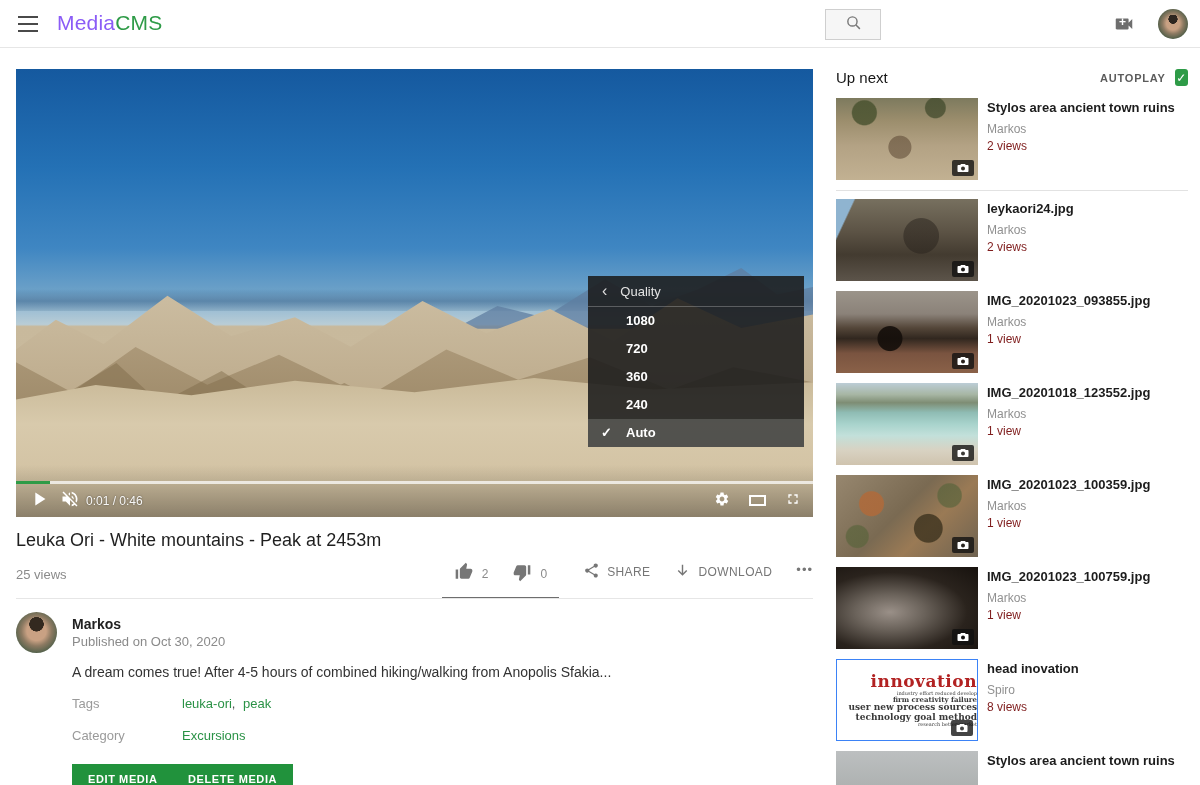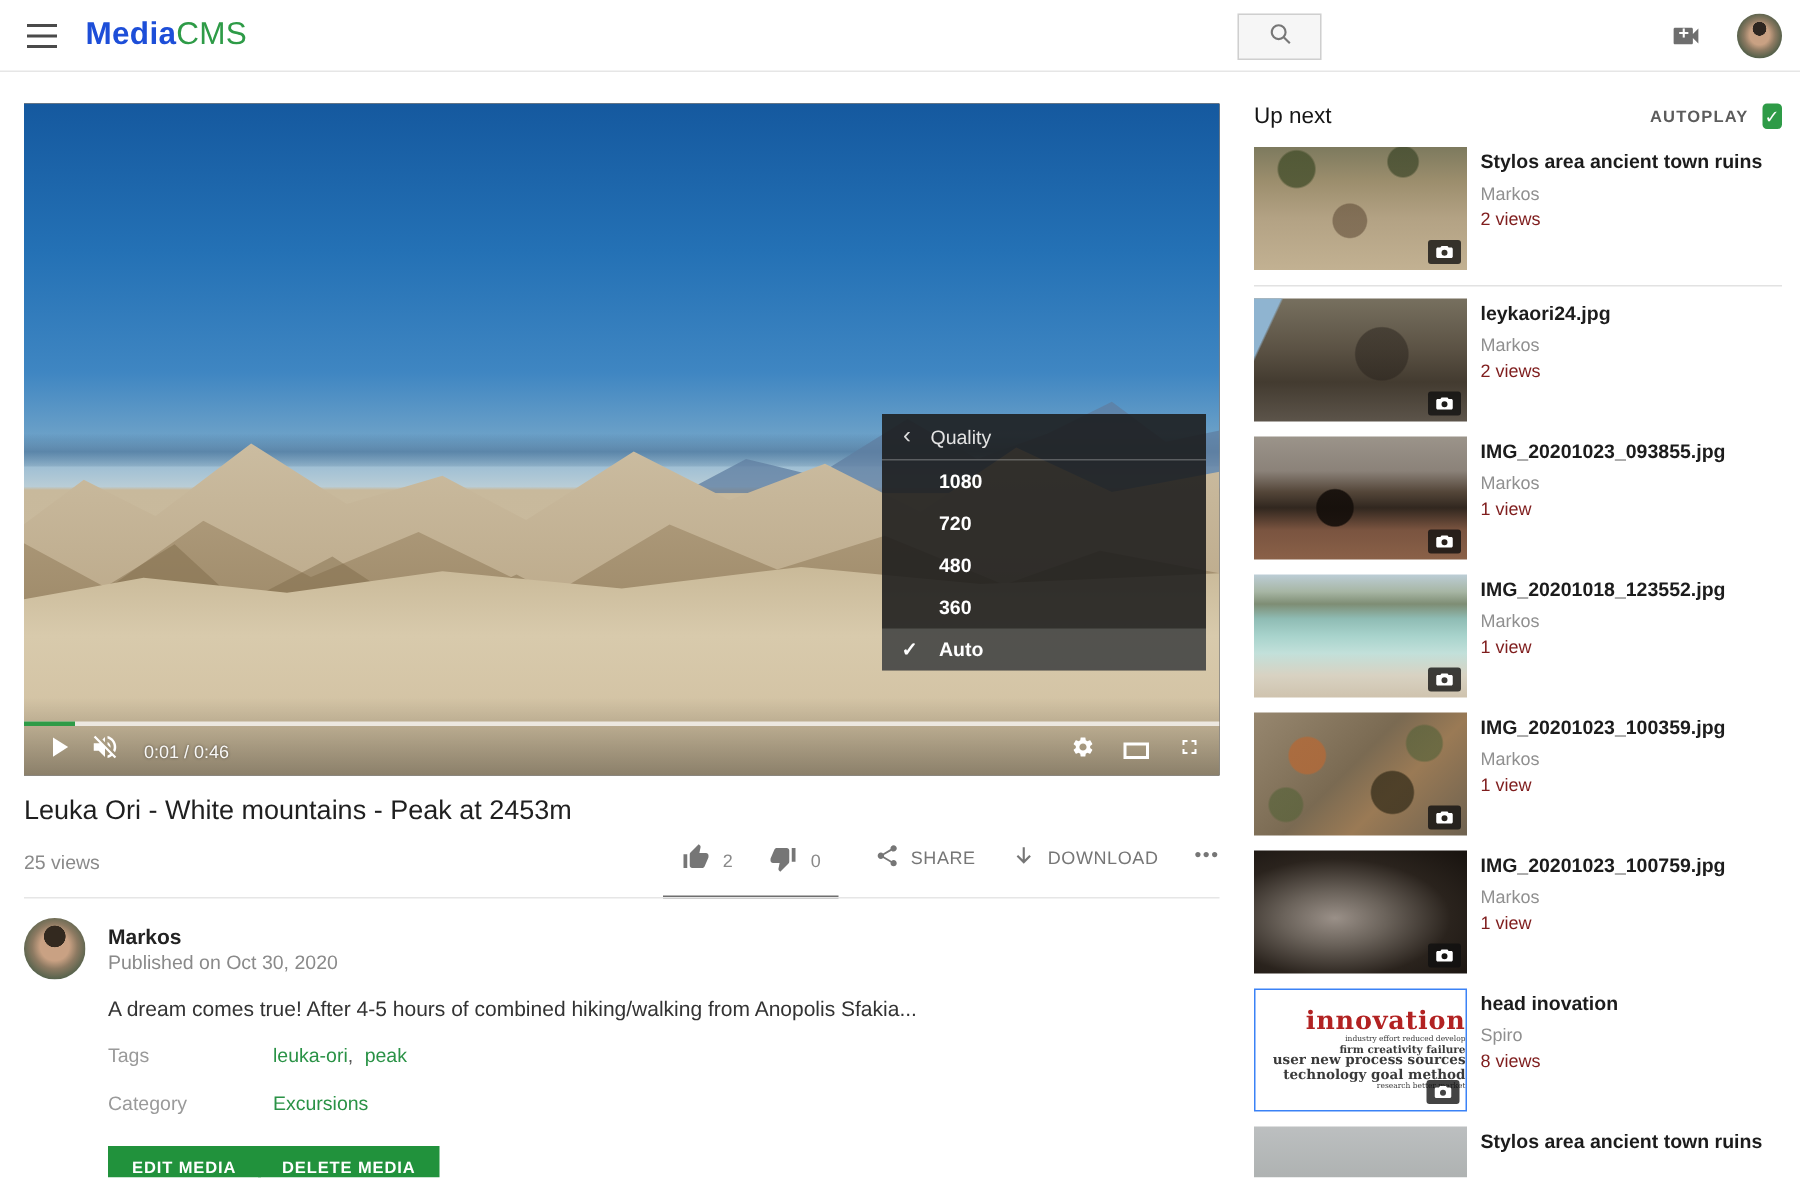--- a/index.html
+++ b/index.html
@@ -6,21 +6,21 @@
   html,body { width:1200px; height:785px; overflow:hidden; background:#fff;
               font-family:"Liberation Sans", sans-serif; }
   .page { position:relative; width:1200px; height:785px; background:#fff; overflow:hidden; }
 
   
   .header { position:absolute; left:0; top:0; width:1200px; height:48px; background:#fff;
             border-bottom:1px solid #e6e6e6; z-index:30; }
   .hamburger { position:absolute; left:18px; top:16px; width:20px; height:16px; cursor:pointer; }
   .hamburger span { display:block; height:2px; background:#4a4a4a; margin-bottom:5px; }
   .logo { position:absolute; left:57px; top:11px; font-size:21px; letter-spacing:0.2px; }
-  .logo .media { color:#1d4ed8;font-weight:bold; }
+  .logo .media { color:#8b5cf6; }
   .logo .cms { color:#2e9b47; }
   .search-box { position:absolute; left:330px; top:9px; width:496px; height:31px;
                 border:1px solid #cfcfcf; background:#fff; padding:0 10px; font-size:15px; color:#333; outline:none; }
   .search-box::placeholder { color:#9a9a9a; }
   .search-btn { position:absolute; left:825px; top:9px; width:56px; height:31px; background:#f6f6f6;
                 border:1px solid #cfcfcf; display:flex; align-items:center; justify-content:center; cursor:pointer; }
   .upload-ic { position:absolute; left:1112px; top:13px; width:24px; height:22px; cursor:pointer; }
   .avatar-sm { position:absolute; left:1158px; top:9px; width:30px; height:30px; border-radius:50%;
                background: radial-gradient(circle at 50% 34%, #2e2620 0 18%, transparent 19%),
                            radial-gradient(circle at 50% 48%, #c9a183 0 30%, #8d7a62 48%, #55604a 70%, #3c4a38 100%);
@@ -43,21 +43,21 @@
   .foreground { position:absolute; left:0; bottom:0; width:100%; height:32%;
                 background:linear-gradient(180deg,#c8b897 0%,#d8caac 35%,#d3c3a4 70%,#cdbc9c 100%);
                 clip-path:polygon(0 18%, 10% 8%, 22% 15%, 35% 5%, 50% 13%, 65% 3%, 80% 11%, 100% 6%, 100% 100%, 0 100%); }
   .player-fade { position:absolute; left:0; bottom:0; width:100%; height:52px;
                  background:linear-gradient(180deg, rgba(0,0,0,0) 0%, rgba(0,0,0,0.32) 100%); }
 
   .progress { position:absolute; left:0; bottom:33px; width:100%; height:3px; background:rgba(255,255,255,0.72); cursor:pointer; }
   .progress-fill { position:absolute; left:0; top:0; height:3px; width:34px; background:#2e9b47; }
   .controls { position:absolute; left:0; bottom:0; width:100%; height:33px; display:flex; align-items:center; padding:0 12px; }
   .ctl { display:flex; align-items:center; justify-content:center; cursor:pointer; }
-  .time { color:rgba(255,255,255,0.95); font-size:12px; margin-left:16px; text-shadow:0 0 2px rgba(0,0,0,.5); }
+  .time { color:rgba(255,255,255,0.95); font-size:12px; margin-left:6px; text-shadow:0 0 2px rgba(0,0,0,.5); }
   .ctl-right { margin-left:auto; display:flex; align-items:center; gap:19px; }
   .theater-rect { width:17px; height:11px; border:2px solid #fff; }
 
   
   .qmenu { position:absolute; right:9px; top:207px; width:216px; background:rgba(27,27,27,0.88); color:#fff; z-index:5; }
   .qmenu-head { height:31px; display:flex; align-items:center; padding-left:14px; gap:13px;
                 border-bottom:1px solid rgba(255,255,255,0.25); font-size:13px; color:#e3e3e3; cursor:pointer; }
   .qmenu-back { font-size:16px; color:#ddd; }
   .qopt { position:relative; height:28px; line-height:28px; padding-left:38px; font-size:13px; font-weight:bold; cursor:pointer; }
   .qopt.selected { background:rgba(255,255,255,0.16); }
@@ -183,22 +183,22 @@
     <div class="foreground"></div>
     <div class="player-fade"></div>
 
     <div class="qmenu">
       <div class="qmenu-head">
         <span class="qmenu-back">‹</span>
         <span>Quality</span>
       </div>
       <div class="qopt">1080</div>
       <div class="qopt">720</div>
-      <div class="qopt">480</div>
       <div class="qopt">360</div>
+      <div class="qopt">240</div>
       <div class="qopt selected">
         <span class="qcheck">✓</span>
         <span>Auto</span>
       </div>
     </div>
 
     <div class="progress">
       <div class="progress-fill"></div>
     </div>
     <div class="controls">

